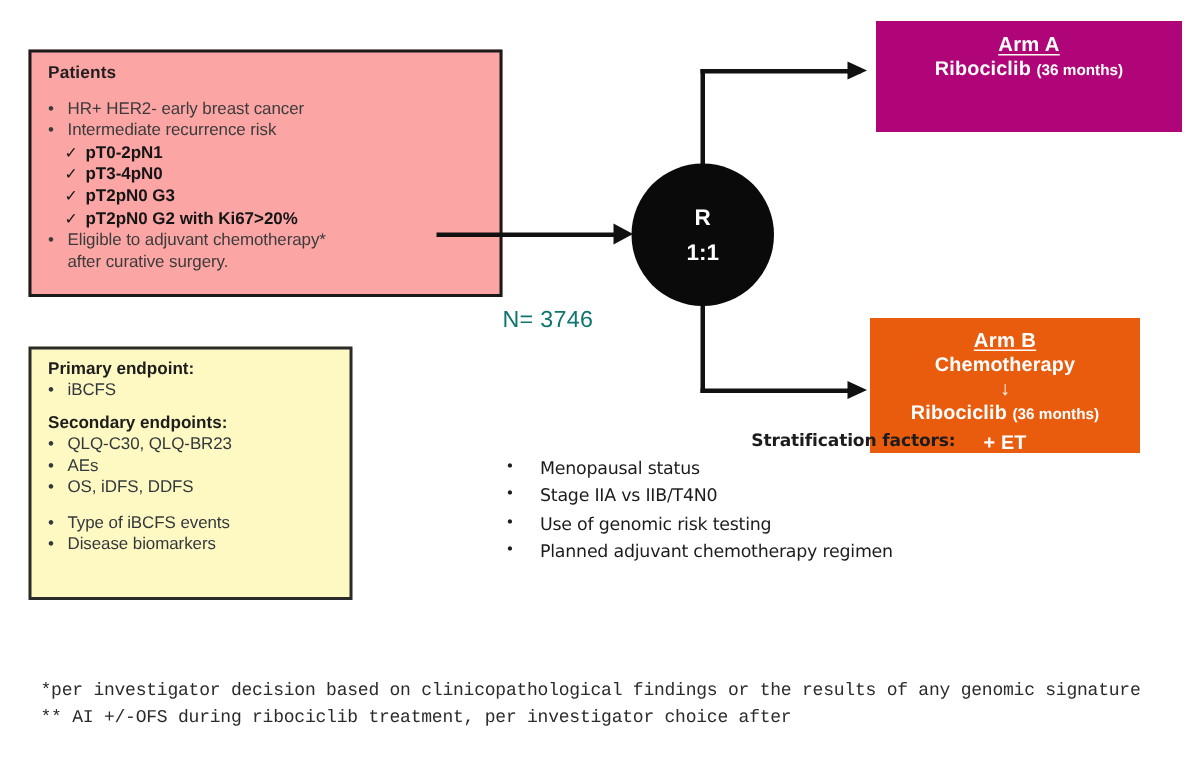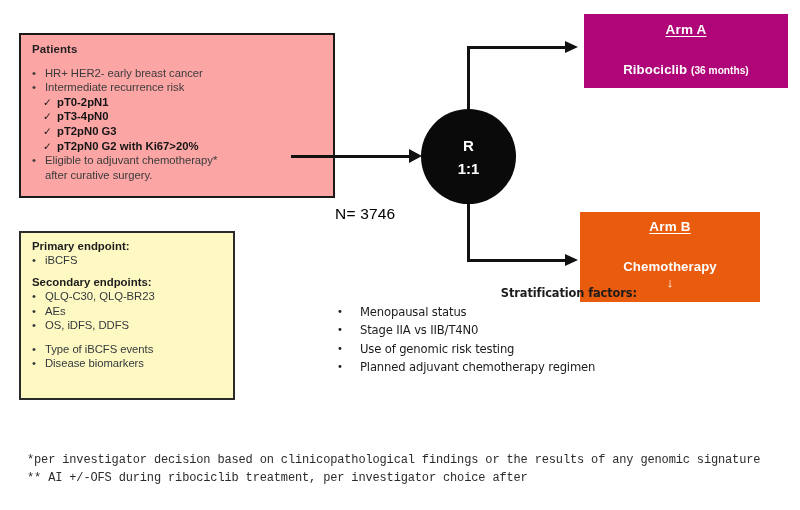--- a/index.html
+++ b/index.html
@@ -152,21 +152,21 @@
     border-bottom: 6.5px solid transparent;
     z-index: 3;
   }
 
   
   #n-label {
     position: absolute;
     left: 335px;
     top: 205px;
     font-size: 15.5px;
-    color: #000000;
+    color: #0f766e;
     letter-spacing: .2px;
   }
 
   
   .arm-box {
     position: absolute;
     color: #ffffff;
     text-align: center;
     box-sizing: border-box;
   }
@@ -187,21 +187,20 @@
     font-weight: bold;
     text-decoration: underline;
     text-underline-offset: 2px;
     letter-spacing: .2px;
   }
   .arm-line {
     font-size: 13.2px;
     font-weight: bold;
     letter-spacing: .1px;
     line-height: 18px;
-    margin-top: 24px;
   }
   .arm-small {
     font-size: 10.2px;
     font-weight: bold;
     letter-spacing: 0;
   }
   .arm-down-arrow {
     font-size: 13px;
     line-height: 14px;
     font-weight: normal;

